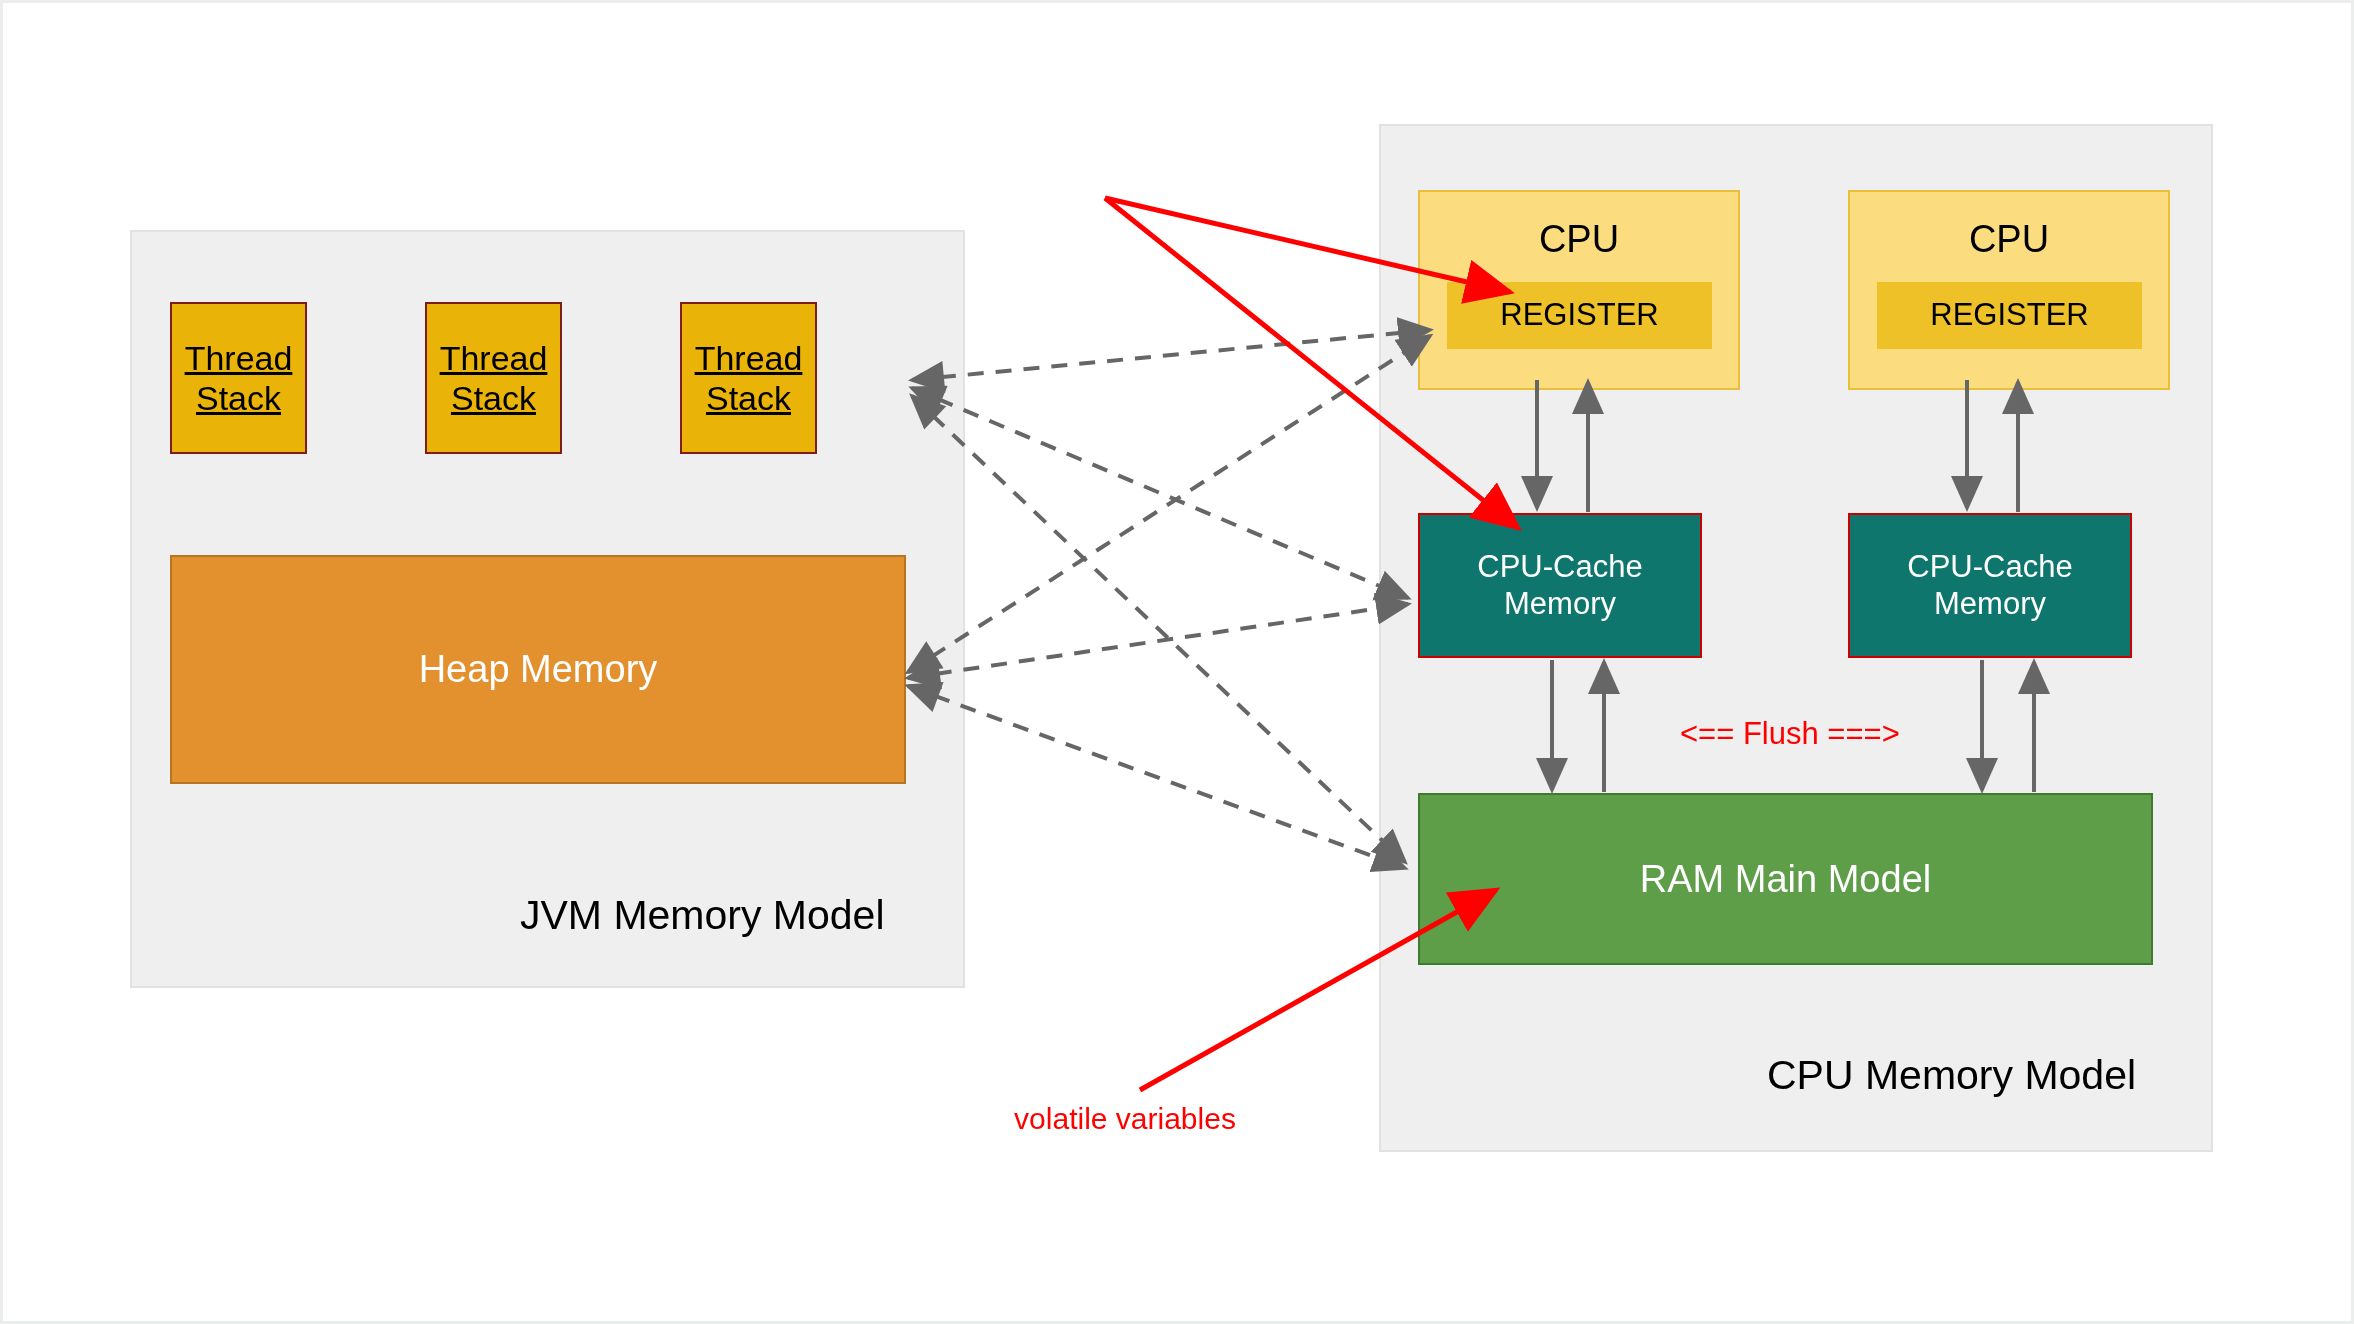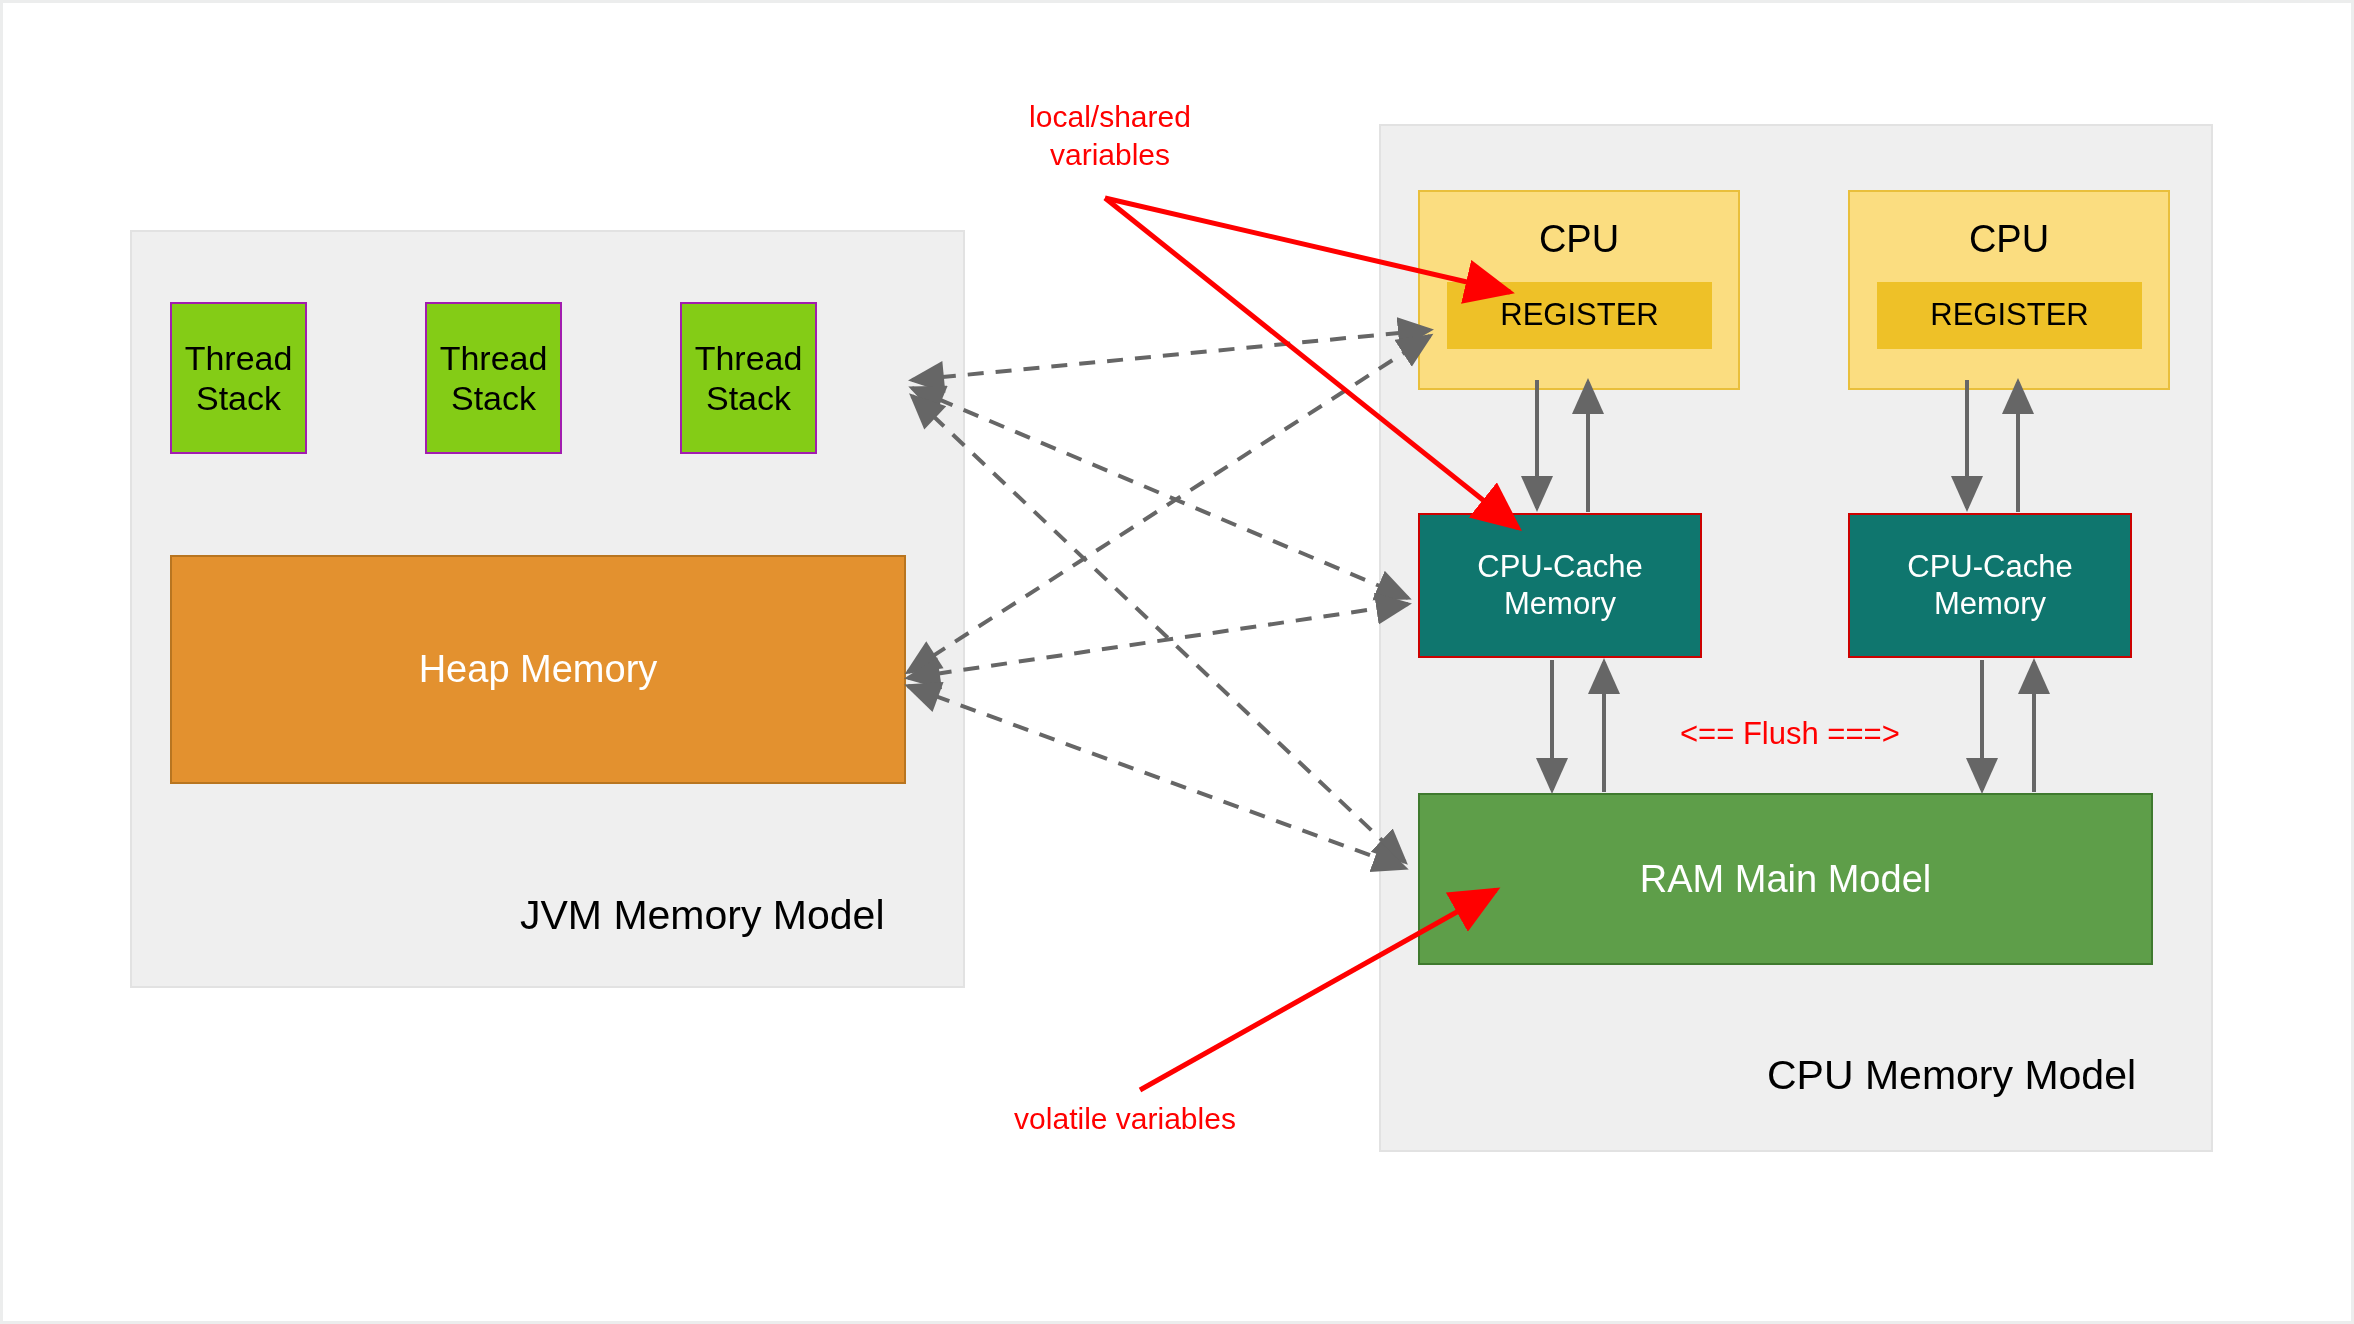--- a/index.html
+++ b/index.html
@@ -51,24 +51,25 @@
     align-items: center;
     justify-content: center;
     text-align: center;
     line-height: 1.18;
   }
 
   .thread-stack {
     width: 137px;
     height: 152px;
     top: 302px;
-    background: #84cc16;
-    border: 2px solid #a21caf;
+    background: #eab308;
+    border: 2px solid #7f1d1d;
     color: #000000;
     font-size: 34px;
+    text-decoration: underline;
   }
   #thread-stack-1 { left: 170px; }
   #thread-stack-2 { left: 425px; }
   #thread-stack-3 { left: 680px; }
 
   #heap-memory {
     left: 170px; top: 555px;
     width: 736px; height: 229px;
     background: #e3912f;
     border: 2px solid #b87520;
@@ -204,22 +205,20 @@
     <span style="white-space: pre-line;">CPU-Cache
 Memory</span>
   </div>
 
   <div class="node" id="ram-box">
     <span>RAM Main Model</span>
   </div>
 
   <div class="container-title" id="cpu-title">CPU Memory Model</div>
 
-  <div class="annot" id="annot-local-shared" style="white-space: pre-line;">local/shared
-variables</div>
   <div class="annot" id="annot-volatile">volatile variables</div>
   <div class="annot" id="annot-flush">&lt;== Flush ===&gt;</div>
 
   <svg id="connectors" viewBox="0 0 2354 1324">
     <defs>
       <marker id="arrow-gray" markerWidth="10" markerHeight="10" refX="8" refY="4" orient="auto" markerUnits="strokeWidth">
         <path d="M0,0 L9,4 L0,8 z" fill="#666666"></path>
       </marker>
       <marker id="arrow-gray-start" markerWidth="10" markerHeight="10" refX="1" refY="4" orient="auto" markerUnits="strokeWidth">
         <path d="M9,0 L0,4 L9,8 z" fill="#666666"></path>

